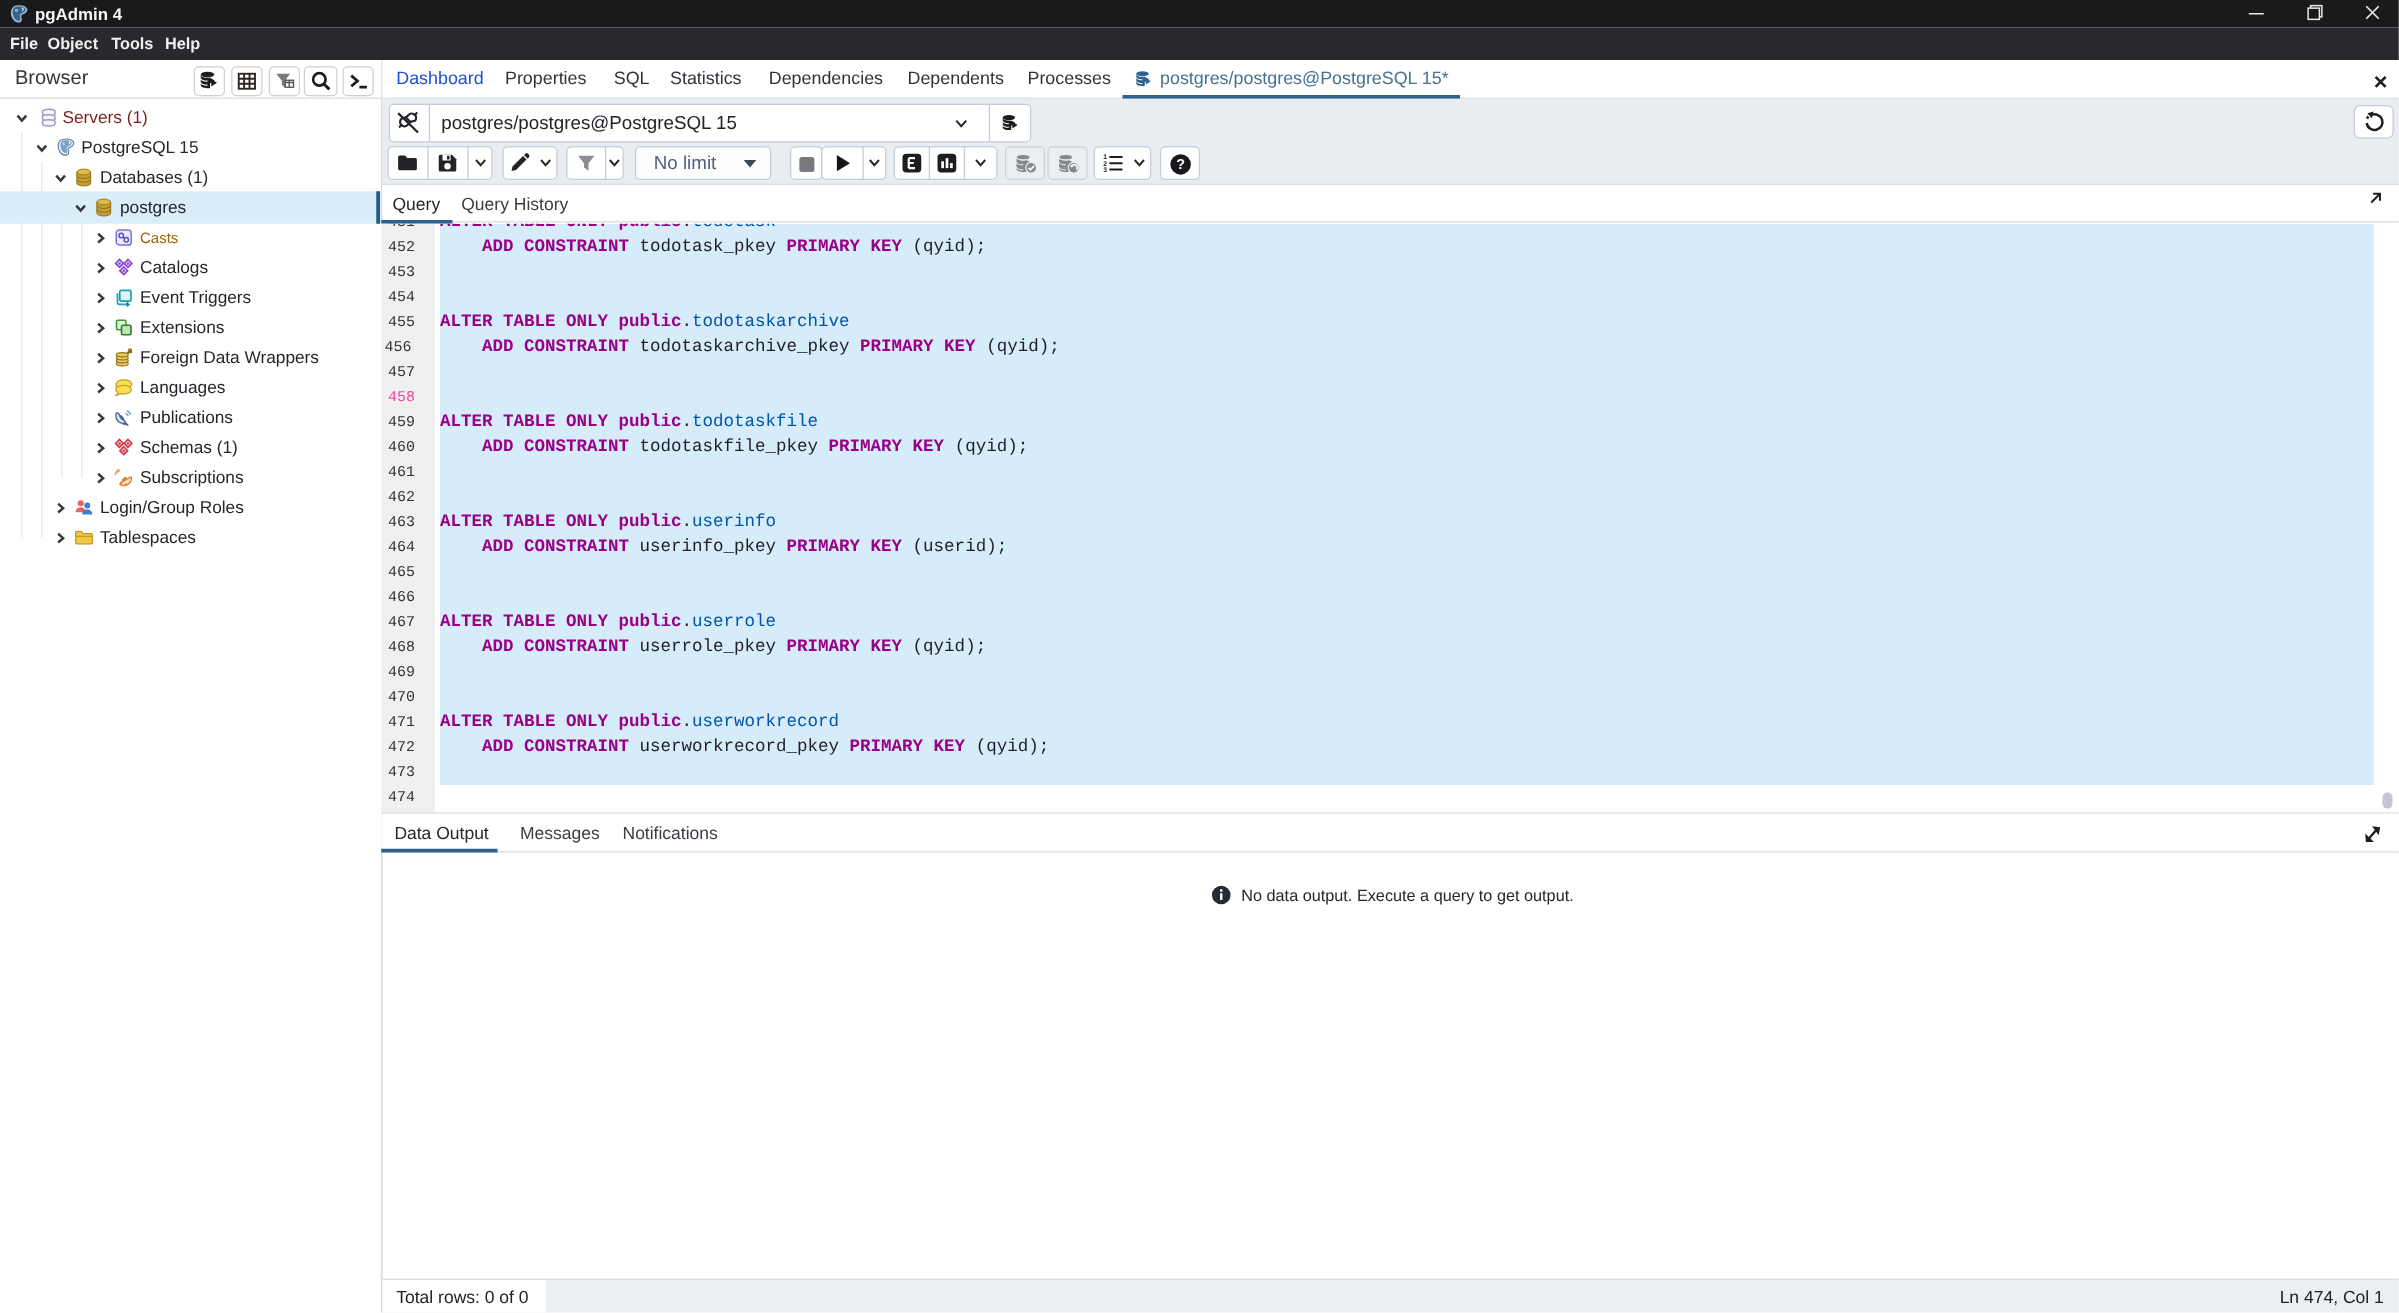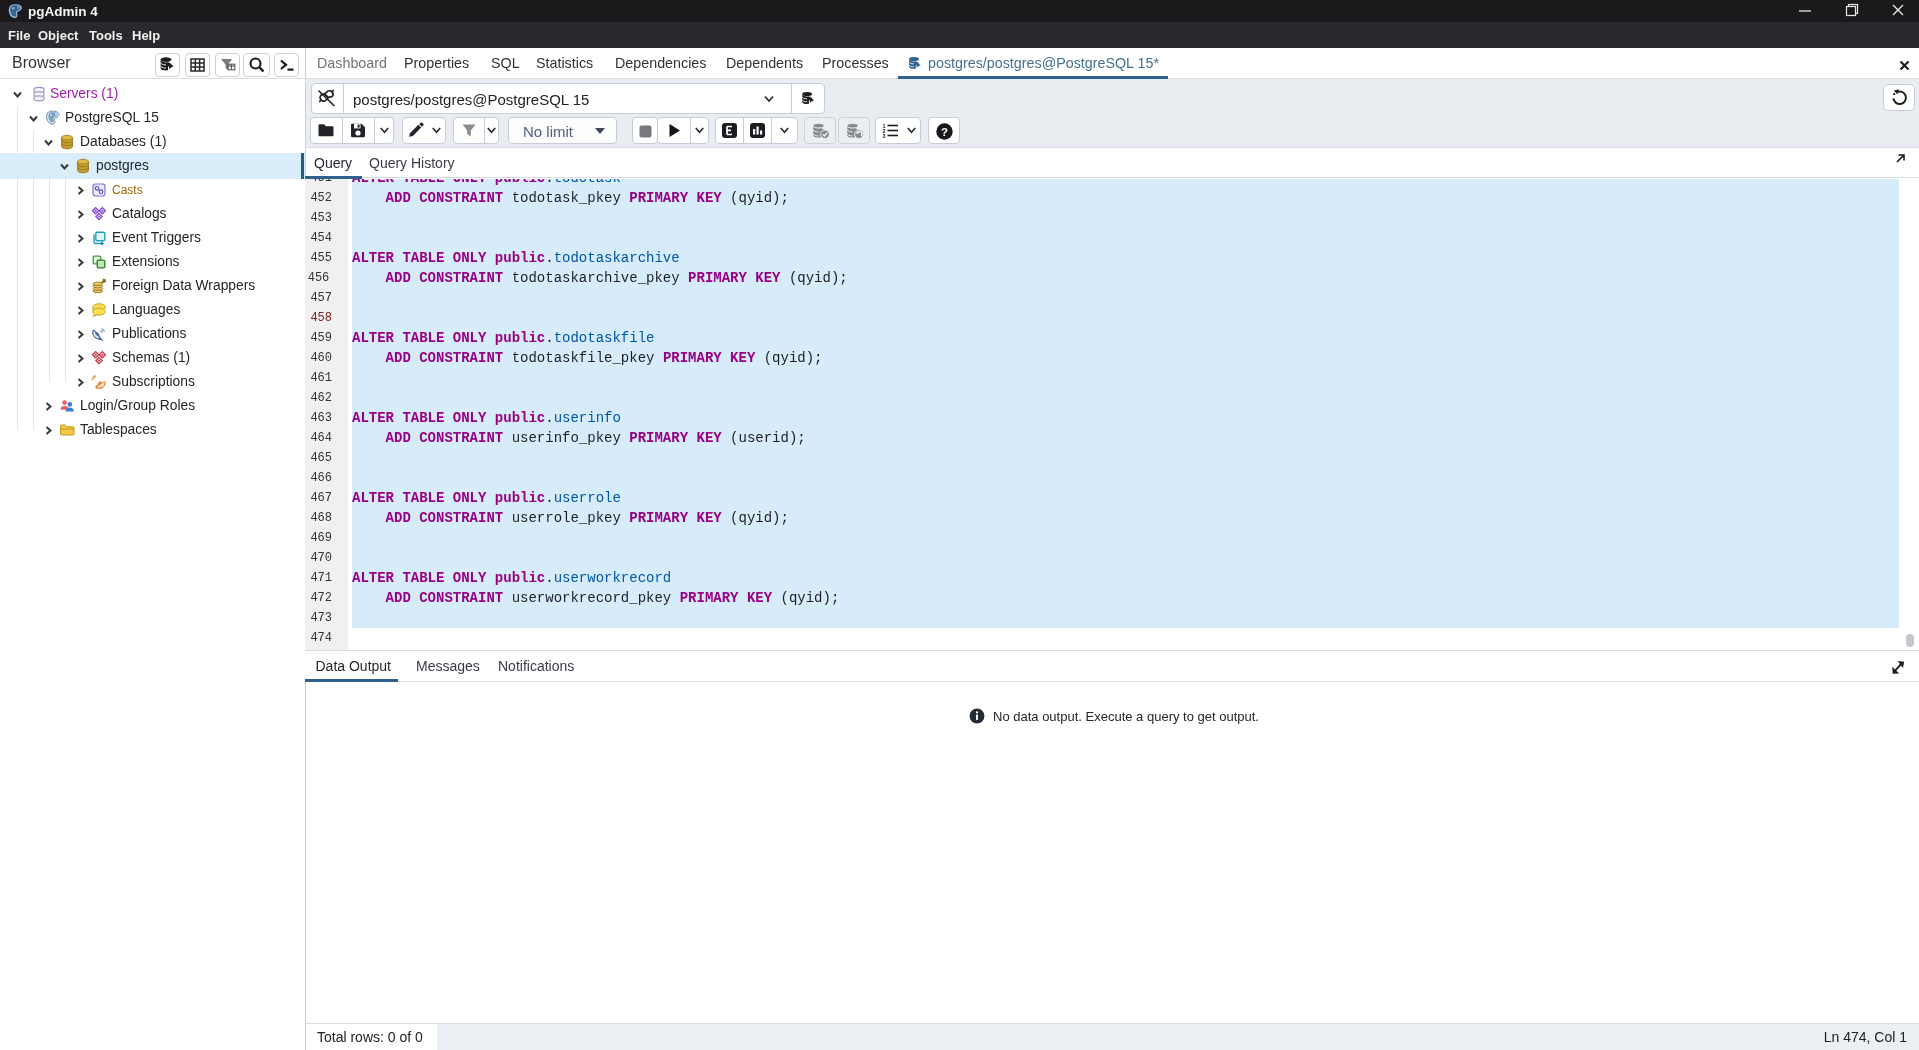--- a/index.html
+++ b/index.html
@@ -90,21 +90,21 @@
     </svg>
 <div class="abs" style="left:31px;top:86px;">
       <svg width="16" height="16" viewBox="0 0 16 16">
         <g fill="#f4f4fb" stroke="#9a97c6" stroke-width="1.2">
           <path d="M3 3.2 C3 2.2 5.2 1.4 8 1.4 C10.8 1.4 13 2.2 13 3.2 V5 C13 6 10.8 6.8 8 6.8 C5.2 6.8 3 6 3 5 Z"></path>
           <path d="M3 7.2 C3 6.4 5.2 5.8 8 5.8 C10.8 5.8 13 6.4 13 7.2 V9 C13 10 10.8 10.8 8 10.8 C5.2 10.8 3 10 3 9 Z"></path>
           <path d="M3 11.2 C3 10.4 5.2 9.8 8 9.8 C10.8 9.8 13 10.4 13 11.2 V13 C13 14 10.8 14.8 8 14.8 C5.2 14.8 3 14 3 13 Z"></path>
         </g>
       </svg>
     </div>
-<div class="abs" style="left:50px;top:94px;transform:translateY(-50%);font-size:13.8px;color:#a21caf;font-weight:normal;white-space:pre;line-height:1;">Servers (1)</div>
+<div class="abs" style="left:50px;top:94px;transform:translateY(-50%);font-size:13.8px;color:#7f1d1d;font-weight:normal;white-space:pre;line-height:1;">Servers (1)</div>
 <svg class="abs" style="left:28px;top:113px;" width="11" height="11" viewBox="0 0 11 11">
       <path d="M2 3.5 L5.5 7.5 L9 3.5" stroke="#38393d" stroke-width="2" fill="none"></path>
     </svg>
 <div class="abs" style="left:45px;top:110px;">
       <svg width="16" height="16" viewBox="0 0 17 17">
         <path d="M3.5 2.5 C1.5 4.5 1.2 8 2.5 11 C3.5 13.5 5.5 15 8 15 C9.5 15 10.5 14 10.5 12.5 C10.5 11.5 10 11 10 10 C10 8.5 11.5 8.5 12.5 8 C14.5 7 15.5 5 14.5 3.5 C13.5 2 11.5 1.2 9 1.2 C6.5 1.2 4.8 1.3 3.5 2.5 Z" fill="#e6eef6" stroke="#54779c" stroke-width="0.9"></path>
         <path d="M4.8 3.2 C3.4 4.6 3.2 7.4 4.1 9.7 C5 11.9 6.4 13.2 8.1 13.2 C9 13.2 9.3 12.6 9.3 11.9 C9.3 10.9 8.8 10.4 8.9 9.3 C9 7.9 10.4 7.4 11.4 6.9 C12.9 6.2 13.6 5 12.9 4 C12.2 2.9 10.7 2.4 8.9 2.4 C7.1 2.4 5.7 2.3 4.8 3.2 Z" fill="#7ba1c6"></path>
         <circle cx="6.5" cy="5.2" r="1" fill="#fff"></circle>
         <circle cx="6.7" cy="5.1" r="0.45" fill="#2c4f74"></circle>
         <path d="M10.7 3.4 C11.6 4 11.9 4.9 11.1 5.7" stroke="#fff" stroke-width="0.9" fill="none"></path>
@@ -272,21 +272,21 @@
       <path d="M3.5 2 L7.5 5.5 L3.5 9" stroke="#38393d" stroke-width="2" fill="none"></path>
     </svg>
 <div class="abs" style="left:59px;top:422px;">
       <svg width="16" height="16" viewBox="0 0 16 16">
         <path d="M1.5 4 a1 1 0 0 1 1 -1 H6 l1.5 1.8 H14 a1 1 0 0 1 1 1 V12 a1 1 0 0 1 -1 1 H2.5 a1 1 0 0 1 -1 -1 Z" fill="#f2c744" stroke="#c39a22" stroke-width="1"></path>
         <path d="M1.5 7 H15" stroke="#c39a22" stroke-width="1"></path>
       </svg>
     </div>
 <div class="abs" style="left:80px;top:430px;transform:translateY(-50%);font-size:13.8px;color:#24262b;font-weight:normal;white-space:pre;line-height:1;">Tablespaces</div>
 <div class="abs" style="left:306px;top:48px;width:1613px;height:31px;background:#fff;border-bottom:1px solid #d8dbe0;"></div>
-<div class="abs" style="left:317px;top:63px;transform:translateY(-50%);font-size:14.3px;color:#737373;font-weight:normal;white-space:pre;line-height:1;">Dashboard</div>
+<div class="abs" style="left:317px;top:63px;transform:translateY(-50%);font-size:14.3px;color:#1d4ed8;font-weight:normal;white-space:pre;line-height:1;">Dashboard</div>
 <div class="abs" style="left:404px;top:63px;transform:translateY(-50%);font-size:14.3px;color:#2f3238;font-weight:normal;white-space:pre;line-height:1;">Properties</div>
 <div class="abs" style="left:491px;top:63px;transform:translateY(-50%);font-size:14.3px;color:#2f3238;font-weight:normal;white-space:pre;line-height:1;">SQL</div>
 <div class="abs" style="left:536px;top:63px;transform:translateY(-50%);font-size:14.3px;color:#2f3238;font-weight:normal;white-space:pre;line-height:1;">Statistics</div>
 <div class="abs" style="left:615px;top:63px;transform:translateY(-50%);font-size:14.3px;color:#2f3238;font-weight:normal;white-space:pre;line-height:1;">Dependencies</div>
 <div class="abs" style="left:726px;top:63px;transform:translateY(-50%);font-size:14.3px;color:#2f3238;font-weight:normal;white-space:pre;line-height:1;">Dependents</div>
 <div class="abs" style="left:822px;top:63px;transform:translateY(-50%);font-size:14.3px;color:#2f3238;font-weight:normal;white-space:pre;line-height:1;">Processes</div>
 <svg class="abs" style="left:907px;top:55px;" width="16" height="16" viewBox="0 0 16 16">
       <ellipse cx="7" cy="4" rx="5" ry="2.1" fill="#2e618e"></ellipse>
       <path d="M2 4 V11.8 C2 13 4.2 13.9 7 13.9 C7.6 13.9 8.3 13.85 8.8 13.75 L8.8 10.5 L12.3 8.3 L8.8 6.3 L8.8 6.45 C8.3 6.52 7.6 6.6 7 6.6 C4.2 6.6 2 5.3 2 4 Z" fill="#2e618e"></path>
       <path d="M2 6.8 C2 8 4.2 8.9 7 8.9 M2 9.8 C2 11 4.2 11.9 7 11.9" stroke="#fff" stroke-width="0.8" fill="none"></path>
@@ -460,21 +460,21 @@
 <div class="mono abs" style="left:47px;top:-11.3px;height:20px;line-height:20px;font-size:14px;white-space:pre;"><span style="color:#990088;font-weight:bold;">ALTER TABLE ONLY </span><span style="color:#990088;font-weight:bold;">public</span><span style="color:#1e1f24;font-weight:normal;">.</span><span style="color:#0055aa;font-weight:normal;">todotask</span></div>
 <div class="mono abs" style="left:0px;top:8.7px;width:27px;height:20px;line-height:20px;font-size:12px;color:#333;text-align:right;">452</div>
 <div class="mono abs" style="left:47px;top:8.7px;height:20px;line-height:20px;font-size:14px;white-space:pre;"><span style="color:#1e1f24;font-weight:normal;">    </span><span style="color:#990088;font-weight:bold;">ADD CONSTRAINT </span><span style="color:#1e1f24;font-weight:normal;">todotask_pkey </span><span style="color:#990088;font-weight:bold;">PRIMARY KEY </span><span style="color:#1e1f24;font-weight:normal;">(qyid);</span></div>
 <div class="mono abs" style="left:0px;top:28.7px;width:27px;height:20px;line-height:20px;font-size:12px;color:#333;text-align:right;">453</div>
 <div class="mono abs" style="left:0px;top:48.7px;width:27px;height:20px;line-height:20px;font-size:12px;color:#333;text-align:right;">454</div>
 <div class="mono abs" style="left:0px;top:68.7px;width:27px;height:20px;line-height:20px;font-size:12px;color:#333;text-align:right;">455</div>
 <div class="mono abs" style="left:47px;top:68.7px;height:20px;line-height:20px;font-size:14px;white-space:pre;"><span style="color:#990088;font-weight:bold;">ALTER TABLE ONLY </span><span style="color:#990088;font-weight:bold;">public</span><span style="color:#1e1f24;font-weight:normal;">.</span><span style="color:#0055aa;font-weight:normal;">todotaskarchive</span></div>
 <div class="mono abs" style="left:0px;top:88.7px;width:27px;height:20px;line-height:20px;font-size:12px;color:#333;text-align:center;">456</div>
 <div class="mono abs" style="left:47px;top:88.7px;height:20px;line-height:20px;font-size:14px;white-space:pre;"><span style="color:#1e1f24;font-weight:normal;">    </span><span style="color:#990088;font-weight:bold;">ADD CONSTRAINT </span><span style="color:#1e1f24;font-weight:normal;">todotaskarchive_pkey </span><span style="color:#990088;font-weight:bold;">PRIMARY KEY </span><span style="color:#1e1f24;font-weight:normal;">(qyid);</span></div>
 <div class="mono abs" style="left:0px;top:108.7px;width:27px;height:20px;line-height:20px;font-size:12px;color:#333;text-align:right;">457</div>
-<div class="mono abs" style="left:0px;top:128.7px;width:27px;height:20px;line-height:20px;font-size:12px;color:#7f1d1d;text-align:right;">458</div>
+<div class="mono abs" style="left:0px;top:128.7px;width:27px;height:20px;line-height:20px;font-size:12px;color:#ec4899;text-align:right;">458</div>
 <div class="mono abs" style="left:0px;top:148.7px;width:27px;height:20px;line-height:20px;font-size:12px;color:#333;text-align:right;">459</div>
 <div class="mono abs" style="left:47px;top:148.7px;height:20px;line-height:20px;font-size:14px;white-space:pre;"><span style="color:#990088;font-weight:bold;">ALTER TABLE ONLY </span><span style="color:#990088;font-weight:bold;">public</span><span style="color:#1e1f24;font-weight:normal;">.</span><span style="color:#0055aa;font-weight:normal;">todotaskfile</span></div>
 <div class="mono abs" style="left:0px;top:168.7px;width:27px;height:20px;line-height:20px;font-size:12px;color:#333;text-align:right;">460</div>
 <div class="mono abs" style="left:47px;top:168.7px;height:20px;line-height:20px;font-size:14px;white-space:pre;"><span style="color:#1e1f24;font-weight:normal;">    </span><span style="color:#990088;font-weight:bold;">ADD CONSTRAINT </span><span style="color:#1e1f24;font-weight:normal;">todotaskfile_pkey </span><span style="color:#990088;font-weight:bold;">PRIMARY KEY </span><span style="color:#1e1f24;font-weight:normal;">(qyid);</span></div>
 <div class="mono abs" style="left:0px;top:188.7px;width:27px;height:20px;line-height:20px;font-size:12px;color:#333;text-align:right;">461</div>
 <div class="mono abs" style="left:0px;top:208.7px;width:27px;height:20px;line-height:20px;font-size:12px;color:#333;text-align:right;">462</div>
 <div class="mono abs" style="left:0px;top:228.7px;width:27px;height:20px;line-height:20px;font-size:12px;color:#333;text-align:right;">463</div>
 <div class="mono abs" style="left:47px;top:228.7px;height:20px;line-height:20px;font-size:14px;white-space:pre;"><span style="color:#990088;font-weight:bold;">ALTER TABLE ONLY </span><span style="color:#990088;font-weight:bold;">public</span><span style="color:#1e1f24;font-weight:normal;">.</span><span style="color:#0055aa;font-weight:normal;">userinfo</span></div>
 <div class="mono abs" style="left:0px;top:248.7px;width:27px;height:20px;line-height:20px;font-size:12px;color:#333;text-align:right;">464</div>
 <div class="mono abs" style="left:47px;top:248.7px;height:20px;line-height:20px;font-size:14px;white-space:pre;"><span style="color:#1e1f24;font-weight:normal;">    </span><span style="color:#990088;font-weight:bold;">ADD CONSTRAINT </span><span style="color:#1e1f24;font-weight:normal;">userinfo_pkey </span><span style="color:#990088;font-weight:bold;">PRIMARY KEY </span><span style="color:#1e1f24;font-weight:normal;">(userid);</span></div>

